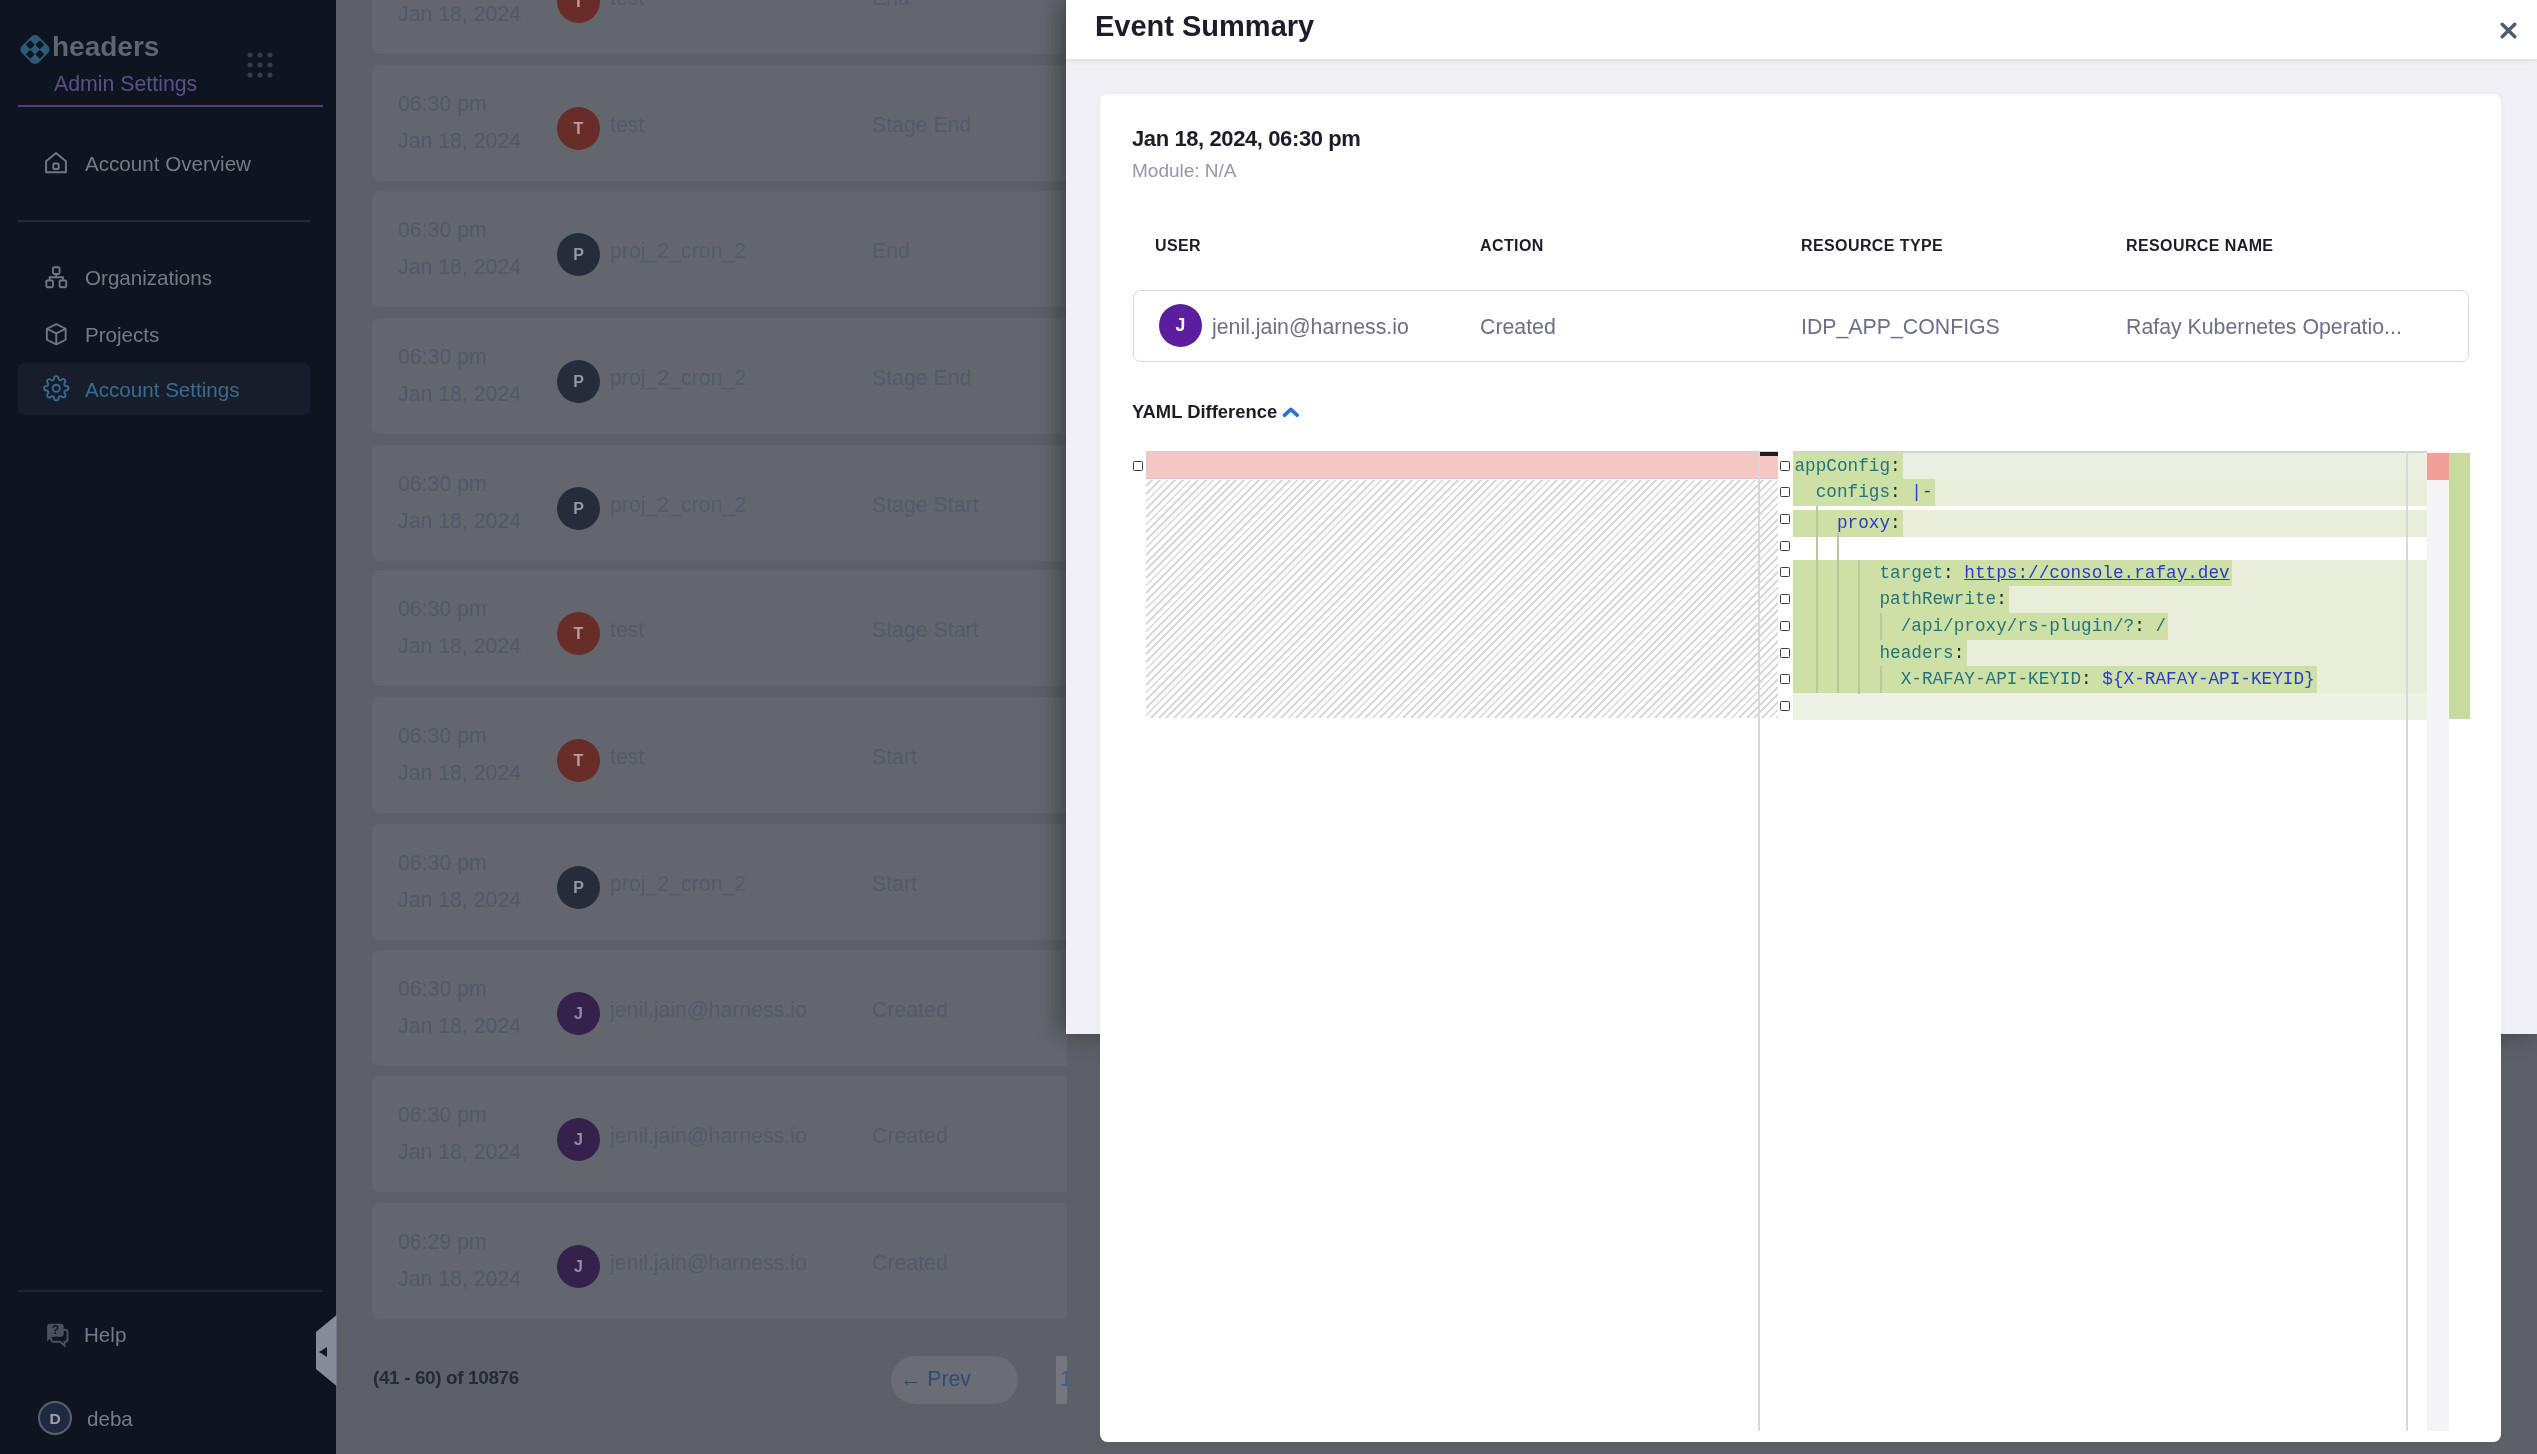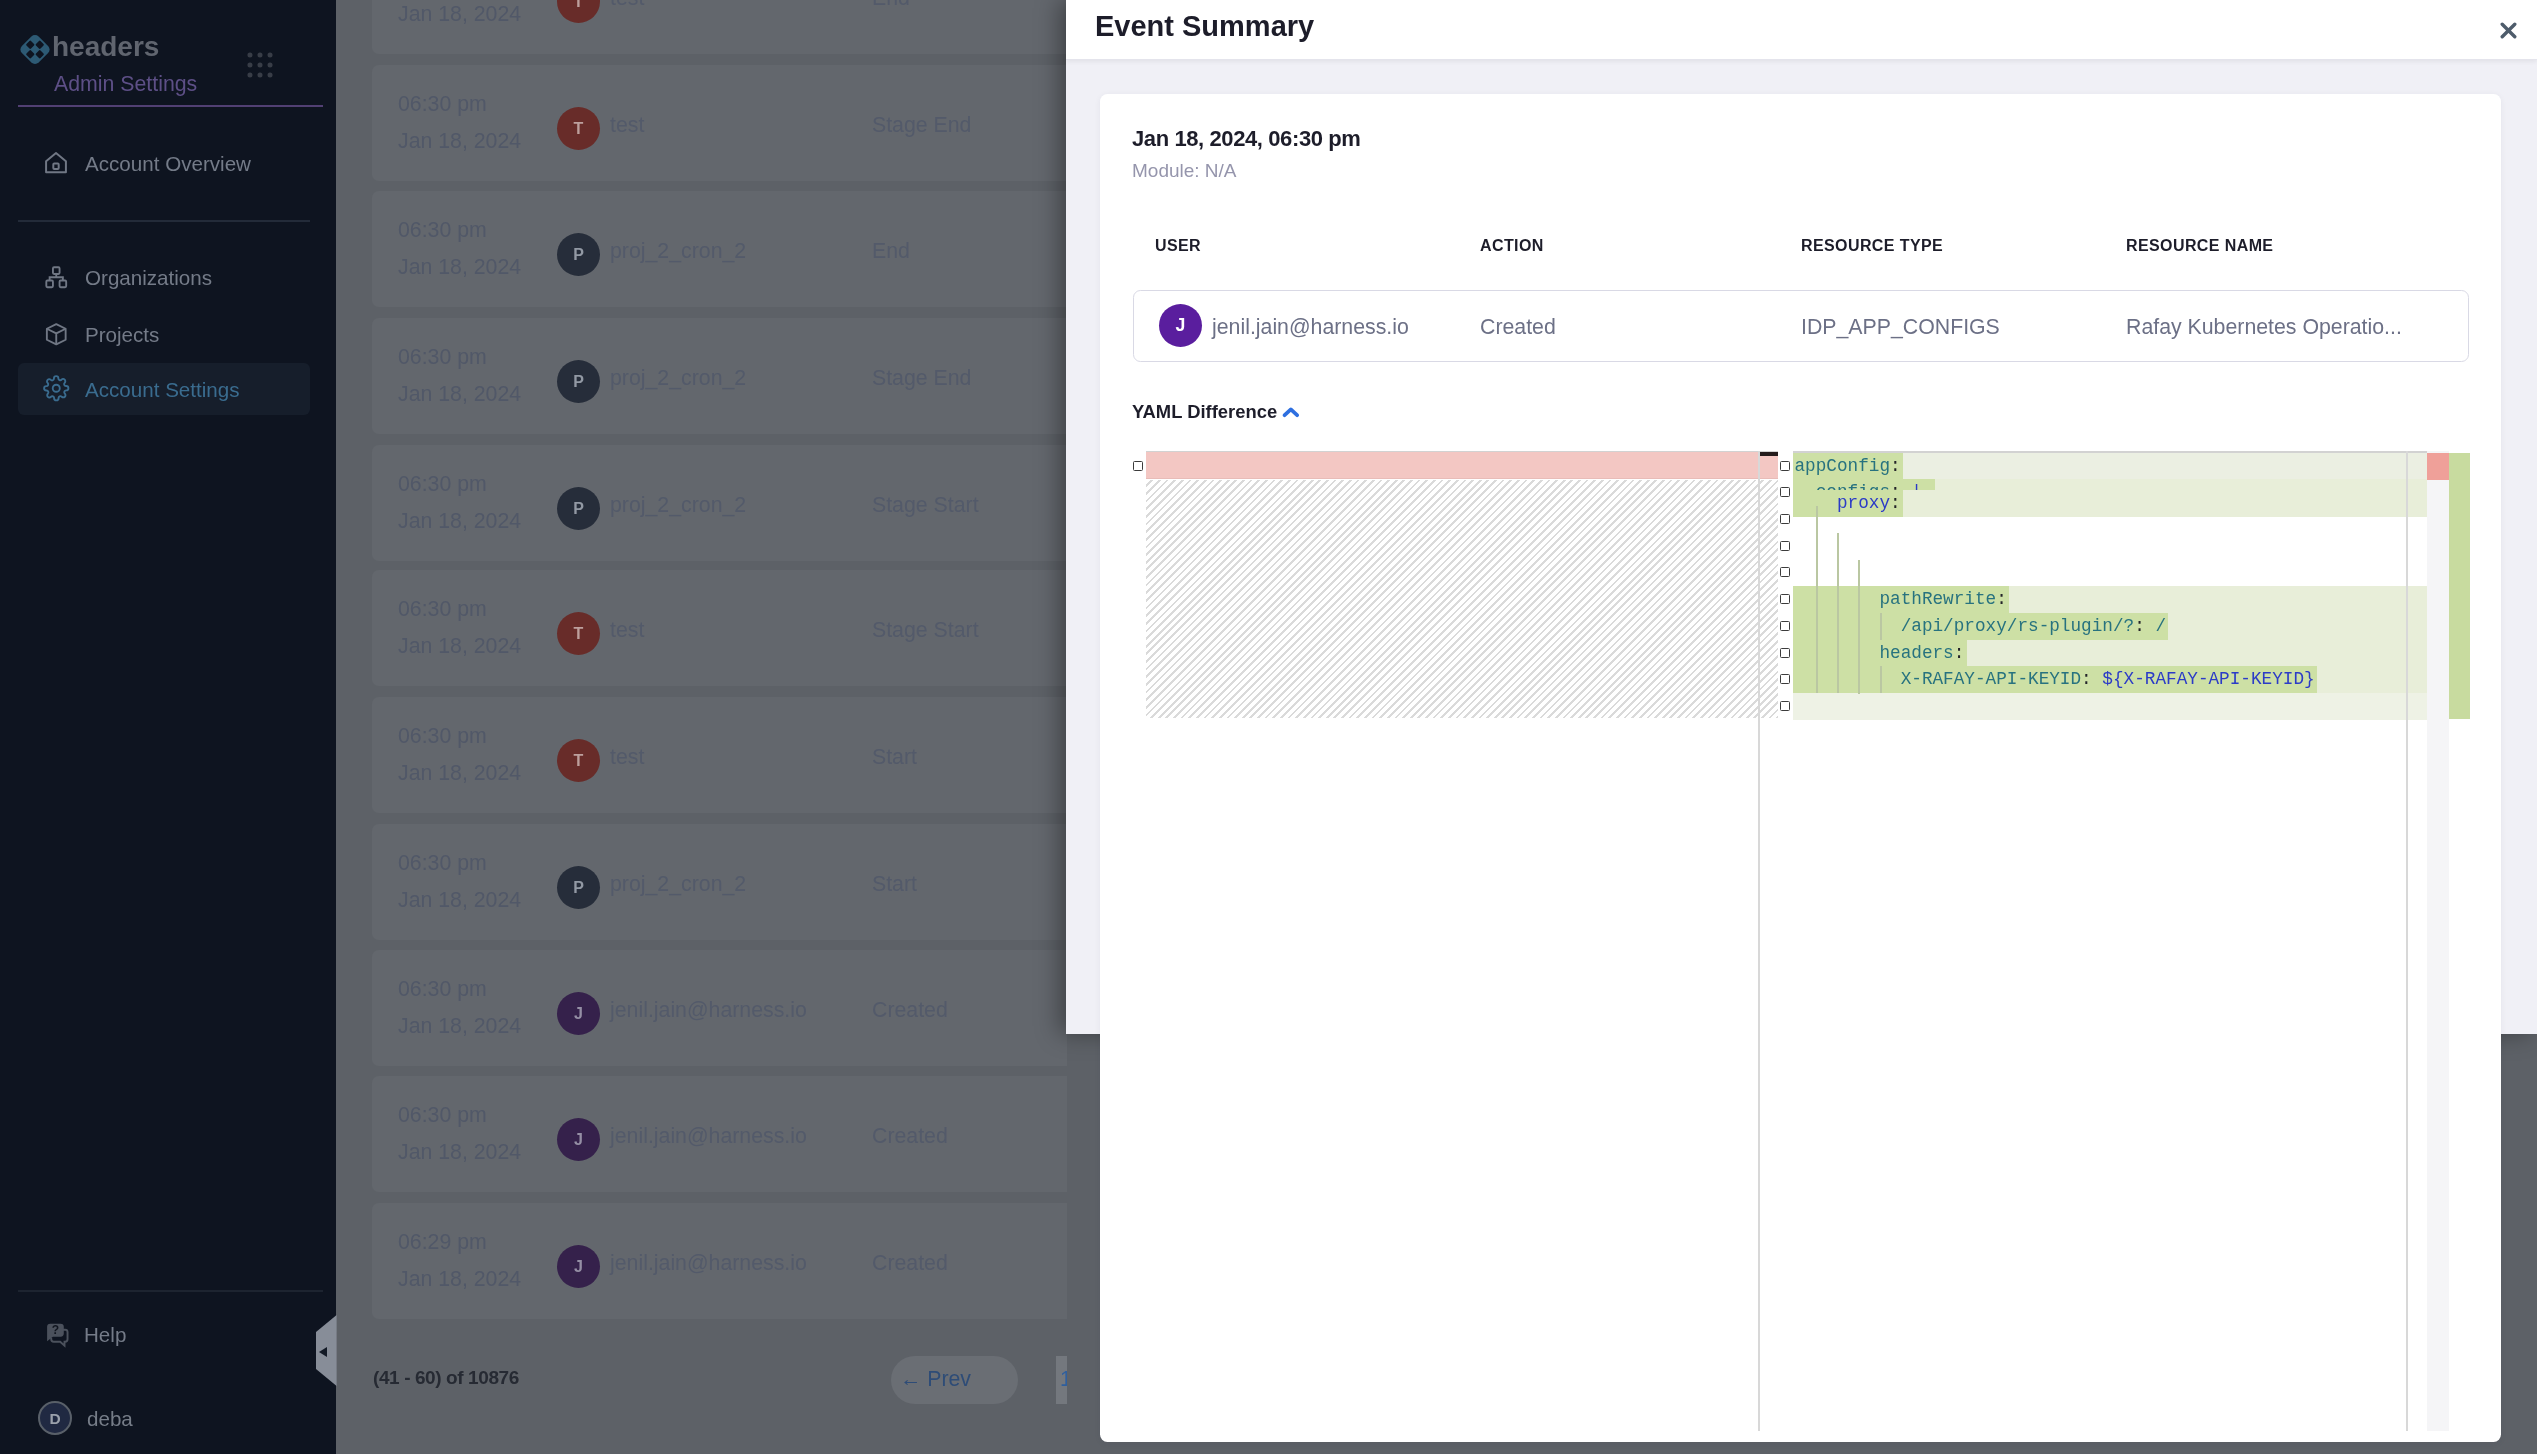--- a/index.html
+++ b/index.html
@@ -235,23 +235,27 @@
       <div class="vline" style="left:658px;top:357px;height:980px;"></div>
 
       <div class="drow" style="top:359px;background:#ebefe2;">
           <i class="tk" style="width:110px"></i>
           <span class="pre"><span class="key">appConfig</span><span class="pun">:</span></span>
         </div>
       <div class="drow" style="top:385px;">
           <i class="tk" style="width:142px"></i>
           <span class="pre">  <span class="key">configs</span><span class="pun">:</span> <span class="blu">|-</span></span>
         </div>
-      <div class="drow" style="top:396px;">
+      <div class="drow" style="top:416px;">
           <i class="tk" style="width:110px"></i>
           <span class="pre">    <span class="blu">proxy</span><span class="pun">:</span></span>
+        </div>
+      <div class="drow" style="top:466px;">
+          <i class="tk" style="width:439px"></i>
+          <span class="pre">        <span class="key">target</span><span class="pun">:</span> <span class="lnk">https://console.rafay.dev</span></span>
         </div>
       <div class="drow" style="top:492px;">
           <i class="tk" style="width:216px"></i>
           <span class="pre">        <span class="key">pathRewrite</span><span class="pun">:</span></span>
         </div>
       <div class="drow" style="top:519px;">
           <i class="tk" style="width:375px"></i>
           <span class="pre">          <span class="key">/api/proxy/rs-plugin/?</span><span class="pun">:</span> <span class="key">/</span></span>
         </div>
       <div class="drow" style="top:546px;">

